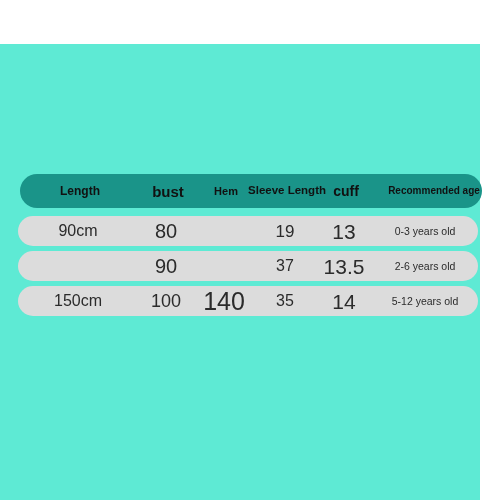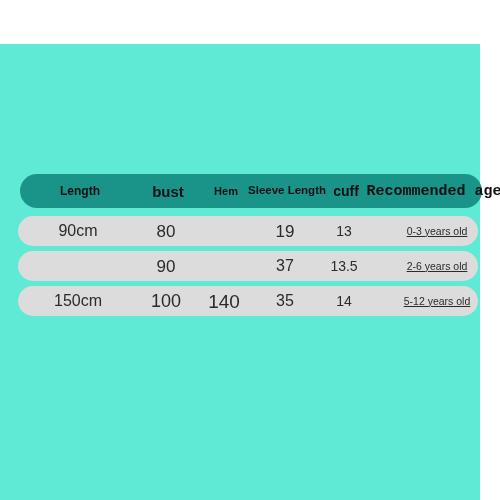--- a/index.html
+++ b/index.html
@@ -82,33 +82,33 @@
   .col-sleeve   { left: 228px; width:  78px; }
   .col-cuff     { left: 292px; width:  68px; }
   .col-age      { left: 350px; width: 128px; }
 
   
   .header-bar .col-length  { font-size: 12px; }
   .header-bar .col-bust    { font-size: 15px; }
   .header-bar .col-hem     { font-size: 11px; }
   .header-bar .col-sleeve  { font-size: 11.5px; }
   .header-bar .col-cuff    { font-size: 14px; }
-  .header-bar .col-age     { font-size: 15px; left: 348px; width: 132px; font-family: Liberation Mono, monospace; }
+  .header-bar .col-age     { font-size: 10px; left: 348px; width: 132px; }
 
   
   .data-bar .col-length { font-size: 16px; }
-  .data-bar .col-bust   { font-size: 17px; }
+  .data-bar .col-bust   { font-size: 20px; }
   .data-bar .col-hem    { font-size: 18px; }
   .data-bar .col-sleeve { font-size: 16px; }
-  .data-bar .col-cuff   { font-size: 14px; }
-  .data-bar .col-age    { font-size: 10.5px; left: 356px; width: 126px; text-decoration: underline; }
+  .data-bar .col-cuff   { font-size: 21px; }
+  .data-bar .col-age    { font-size: 10.5px; left: 344px; width: 126px; }
 
   
   .data-bar.r2 .col-bust   { font-size: 18px; }
-  .data-bar.r2 .col-hem    { font-size: 19px; }
+  .data-bar.r2 .col-hem    { font-size: 25px; }
   .data-bar.r1 .col-hem    { font-size: 18px; }
   .data-bar.r0 .col-hem    { font-size: 18px; }
   .data-bar.r0 .col-sleeve { font-size: 17px; }
 </style>
 </head>
 <body>
 
 <div id="size-chart">
 
   <div class="bar header-bar">

